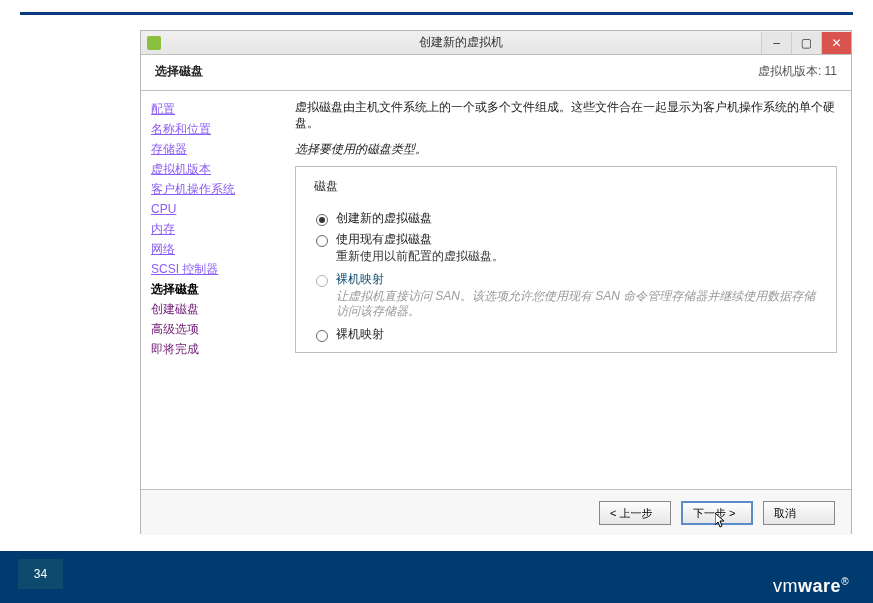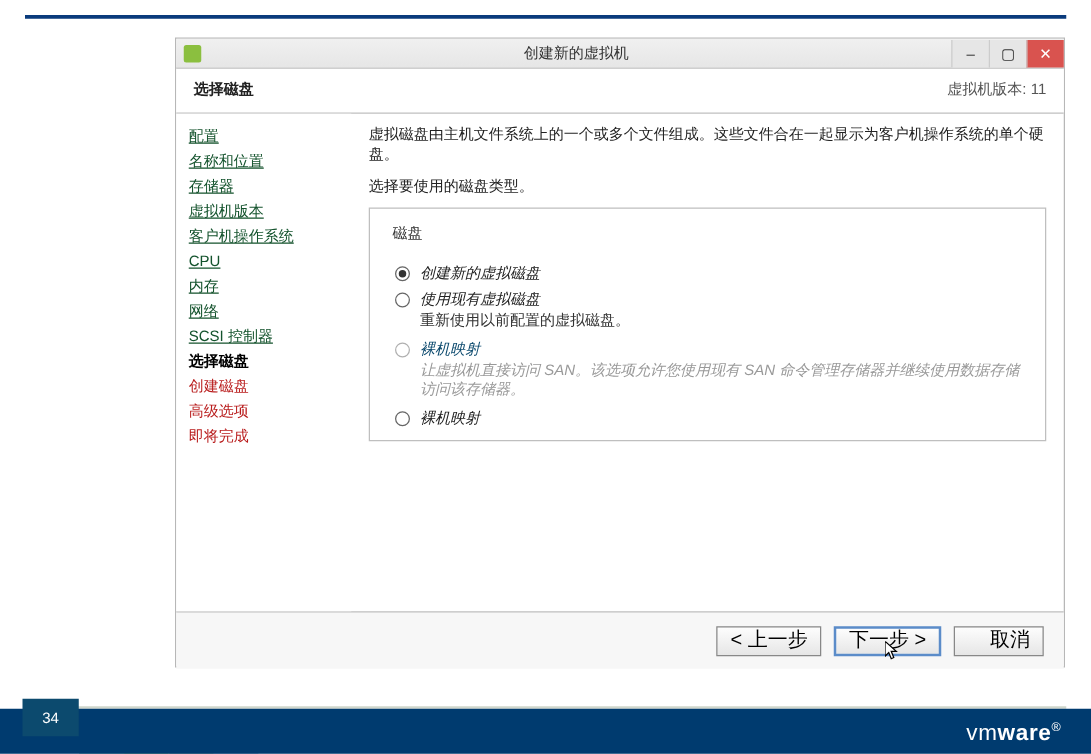--- a/index.html
+++ b/index.html
@@ -71,53 +71,52 @@
       height: 398px;
     }
     .sidebar {
       width: 140px;
       padding: 8px 6px;
       border-right: 0;
       background: #fff;
     }
     .sidebar-item {
       padding: 2px 4px;
-      color: #14532d;
+      color: #8b5cf6;
       text-decoration: underline;
       cursor: pointer;
       line-height: 16px;
       white-space: nowrap;
     }
     .sidebar-item.current { color:#000; font-weight:bold; text-decoration:none; }
-    .sidebar-item.disabled { color:#b91c1c; text-decoration:none; cursor:default; }
+    .sidebar-item.disabled { color:#701a75; text-decoration:none; cursor:default; }
     .content {
       flex: 1;
       padding: 8px 14px;
       color: #222;
     }
     .desc { margin-bottom: 10px; line-height: 16px; }
-    .instr { margin-bottom: 8px; }
+    .instr { margin-bottom: 8px; font-style: italic; }
     .groupbox {
       border: 1px solid #bfbfbf;
       padding: 12px 14px 8px 14px;
       margin-top: 4px;
     }
     .groupbox-title {
       margin-top: -20px;
       margin-bottom: 10px;
       background: #fff;
       display: inline-block;
       padding: 0 4px;
       color: #333;
     }
     .radio-row {
       display: flex;
-      align-items: flex-start;
+      align-items: center;
       margin: 6px 0 2px 6px;
-      font-style: italic;
     }
     .radio {
       width: 12px; height: 12px;
       border: 1px solid #666;
       border-radius: 50%;
       margin-top: 2px;
       margin-right: 8px;
       background: #fff;
       position: relative;
       flex-shrink: 0;
@@ -149,39 +148,39 @@
       padding: 0 16px;
       background: #f7f7f7;
     }
     .btn {
       min-width: 72px;
       height: 24px;
       padding: 0 10px;
       border: 1px solid #888;
       background: linear-gradient(#fdfdfd, #e6e6e6);
       font-family: inherit;
-      font-size: 16px;
+      font-size: 11px;
       line-height: 22px;
-      text-align: right;
+      text-align: left;
       cursor: pointer;
       position: relative;
     }
     .btn.default { border: 2px solid #5b8cc9; line-height:20px; }
     .mouse-cursor {
       position:absolute;
       left: 50%; top: 50%;
       transform: translate(-2px, 0);
       pointer-events:none;
     }
     .bottom-bar {
       position: absolute;
       bottom: 0;
       left: 0;
       width: 873px;
-      height: 36px;
+      height: 52px;
       background: #003b6f;
       display: flex;
       align-items: center;
     }
     .page-num-box {
       position:absolute;
       left:18px;
       bottom:14px;
       width: 45px;
       height: 30px;

